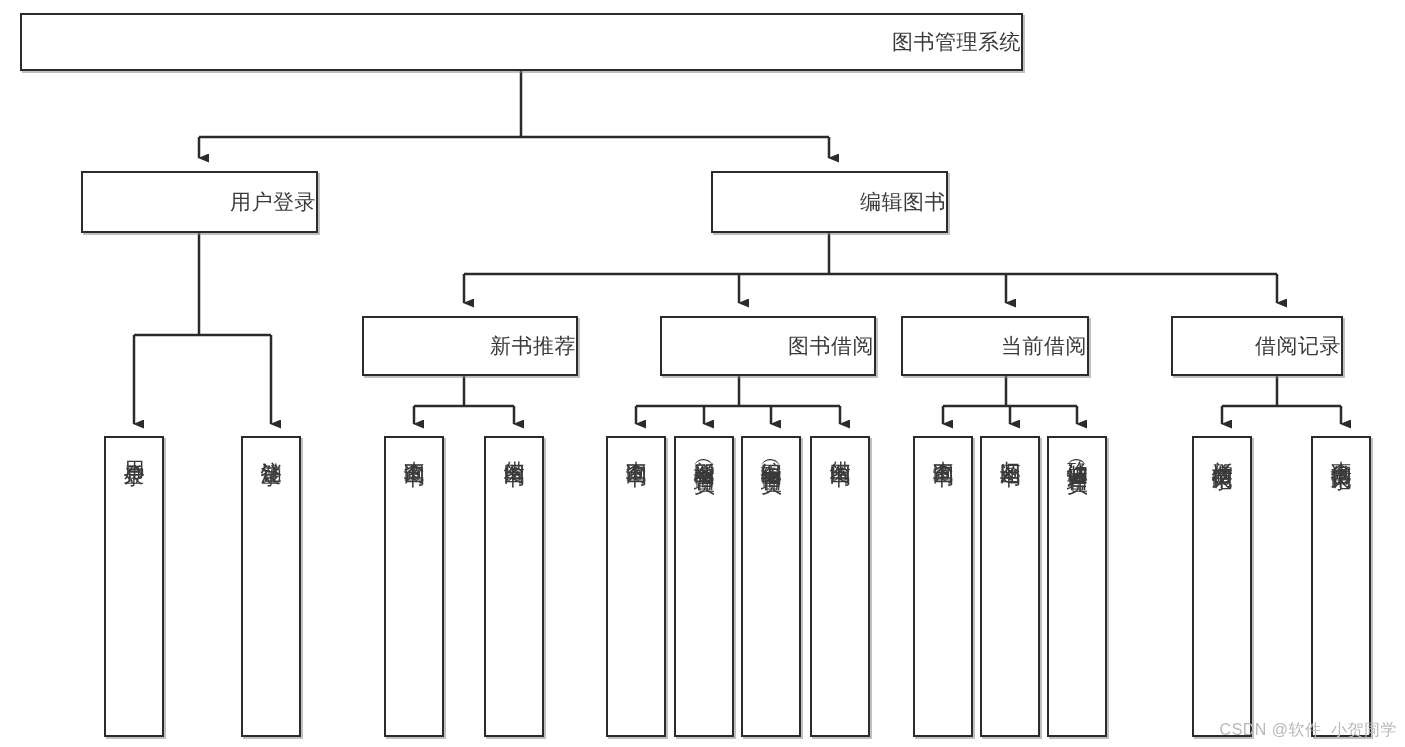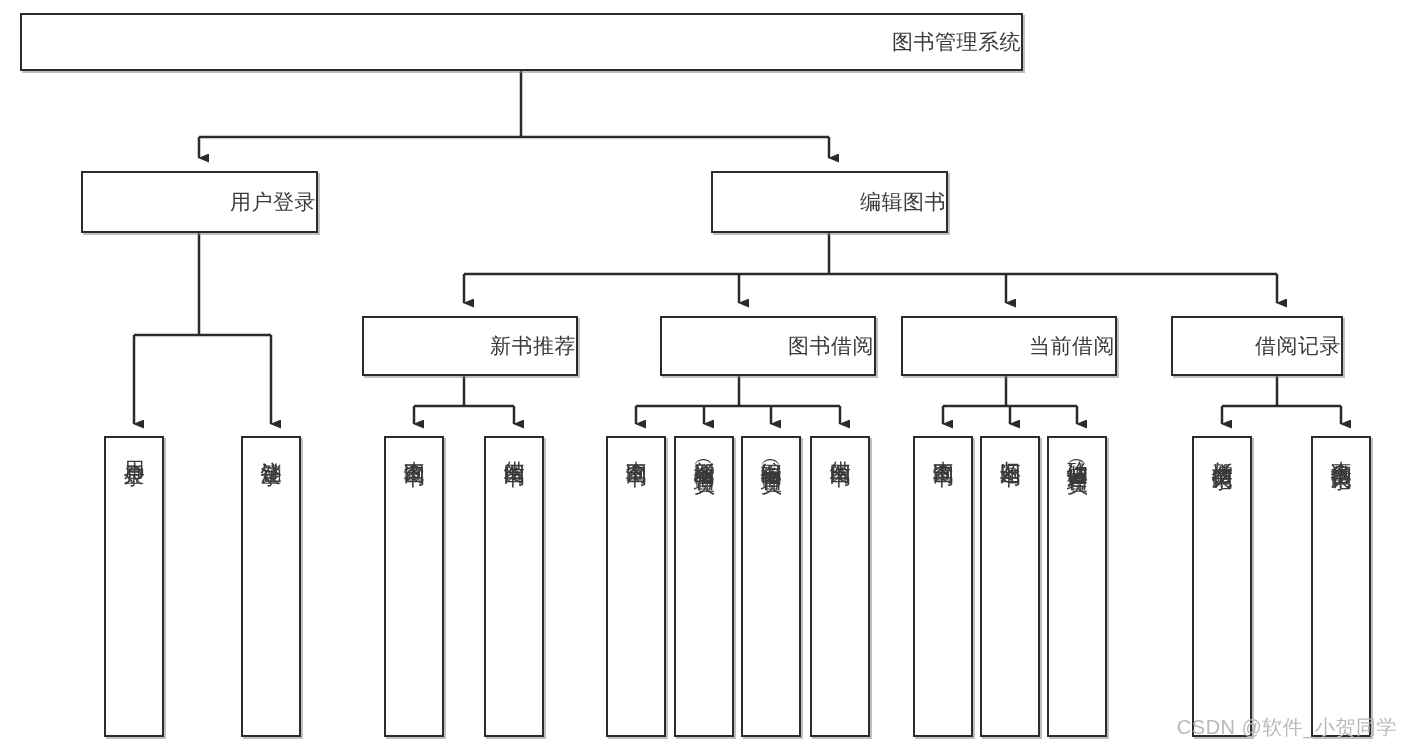--- a/index.html
+++ b/index.html
@@ -53,21 +53,21 @@
     text-orientation: upright;
     font-size: 21px;
     line-height: 1.25;
     letter-spacing: 2px;
     white-space: nowrap;
   }
   .watermark {
     position: absolute;
     right: 8px;
     bottom: 6px;
-    font-size: 20px;
+    font-size: 16px;
     color: #b9b9b9;
     letter-spacing: 0.5px;
     white-space: nowrap;
     pointer-events: none;
   }
 </style>
 </head>
 <body>
 
 <div id="diagram-root">
@@ -135,21 +135,21 @@
   </div>
 
   <div class="node-box" style="left:362px; top:316px; width:216px; height:60px;">
     <span class="node-label">新书推荐</span>
   </div>
 
   <div class="node-box" style="left:632px; top:316px; width:216px; height:60px;margin-left:28px;">
     <span class="node-label">图书借阅</span>
   </div>
 
-  <div class="node-box" style="left:901px; top:316px; width:216px; height:60px;">
+  <div class="node-box" style="left:901px; top:316px; width:188px; height:60px;">
     <span class="node-label">当前借阅</span>
   </div>
 
   <div class="node-box" style="left:1171px; top:316px; width:172px; height:60px;">
     <span class="node-label">借阅记录</span>
   </div>
 
   <div class="node-box vertical" style="left:104px; top:436px; width:60px; height:301px;">
     <span class="node-label">用户登录</span>
   </div>

